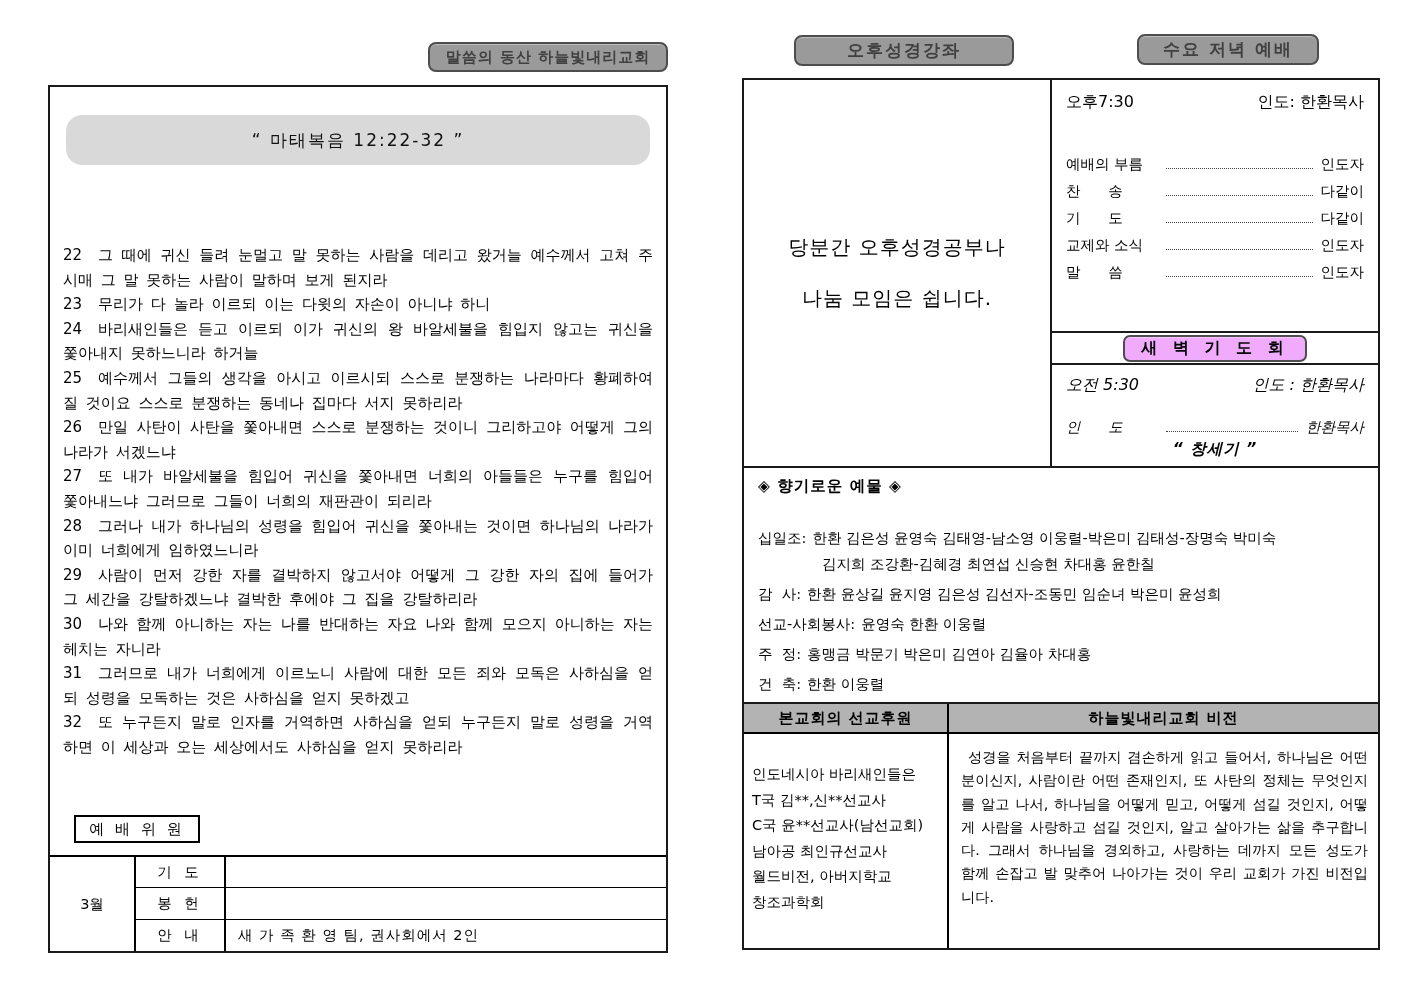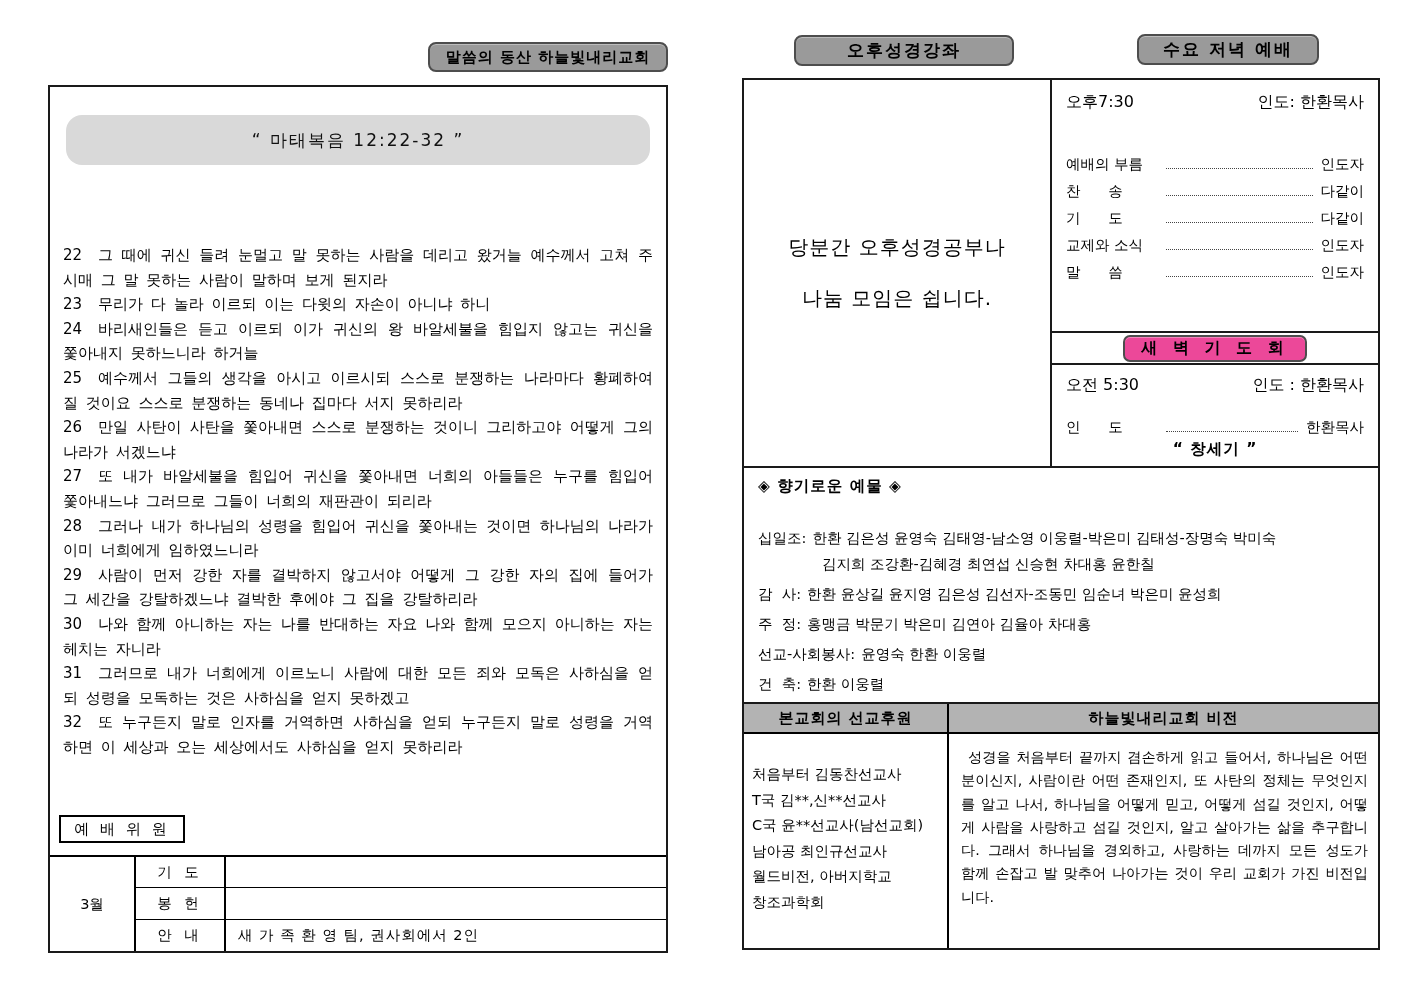--- a/index.html
+++ b/index.html
@@ -12,21 +12,21 @@
     position:relative; width:1403px; height:992px; background:#fff; overflow:hidden;
   }
 
   
   .gray-badge {
     position:absolute;
     background:#9a9a9a;
     border:2px solid #4d4d4d;
     border-radius:8px;
     display:flex; align-items:center; justify-content:center;
-    font-weight:bold; color:#000000;
+    font-weight:bold; color:#404040;
     box-shadow:inset 0 1px 0 rgba(255,255,255,.35);
   }
   #badge-church { left:428px; top:42px; width:240px; height:30px; font-size:15px; letter-spacing:1px; }
   #badge-bibleclass { left:794px; top:35px; width:220px; height:31px; font-size:17px; letter-spacing:2px; }
   #badge-wednesday { left:1109px; top:34px; width:182px; height:31px; font-size:17px; letter-spacing:2px;margin-left:28px; }
 
   
   #page-left {
     position:absolute; left:48px; top:85px; width:620px; height:868px;
     border:2px solid #1a1a1a; background:#fff;
@@ -38,21 +38,21 @@
     font-size:17px; letter-spacing:2px; color:#111;
   }
   #scripture {
     margin-top:78px; padding:0 13px;
     font-size:15px; line-height:24.6px;
     text-align:justify; word-spacing:3px;
   }
   .verse { margin:0; }
   .verse-num { margin-right:16px; }
   #committee-label {
-    position:absolute; left:9px; bottom:108px;
+    position:absolute; left:24px; bottom:108px;
     width:126px; height:28px;
     border:2px solid #000;
     display:flex; align-items:center; justify-content:center;
     font-size:15px; letter-spacing:3px; background:#fff;
   }
   #worship-table {
     position:absolute; left:0; right:0; bottom:0; height:96px;
     border-top:2px solid #000;
     display:grid;
     grid-template-columns:86px 90px 1fr;
@@ -87,25 +87,25 @@
   }
   .order-label { white-space:pre; width:96px; }
   .order-leader { flex:1; border-bottom:1.5px dotted #444; margin:0 8px 5px 4px; height:1px; }
   .order-who { white-space:pre; }
   .passage-line { text-align:center; font-weight:bold; font-size:15.5px; margin-top:16px; letter-spacing:1px; }
   #dawn-badge-row {
     border-top:2px solid #1a1a1a; border-bottom:2px solid #1a1a1a;
     height:34px; display:flex; align-items:center; justify-content:center;
   }
   #dawn-badge {
-    background:#ec4899; border:2px solid #4d4d4d; border-radius:7px;
+    background:#f0abfc; border:2px solid #4d4d4d; border-radius:7px;
     padding:1px 16px; font-weight:bold; font-size:16px; letter-spacing:5px;
     box-shadow:inset 0 1px 0 rgba(255,255,255,.35);
   }
-  #dawn-section { height:101px; padding:10px 14px 20px 14px; }
+  #dawn-section { height:101px; padding:10px 14px 20px 14px;font-style:italic; }
   #dawn-section .order-row { margin-top:14px; }
   #dawn-section .passage-line { margin-top:2px; }
 
   
   #offering-box {
     position:absolute; left:742px; top:468px; width:638px; height:236px;
     border:2px solid #1a1a1a; border-top:none; background:#fff;
     padding:8px 14px;
   }
   #offering-title { font-weight:bold; font-size:15.5px; letter-spacing:1px; margin-bottom:28px; }
@@ -235,36 +235,36 @@
     <div id="offering-title">◈ 향기로운 예물 ◈</div>
 
     <div class="offering-item">
       <span class="offering-label">십일조:</span><span>한환 김은성 윤영숙 김태영-남소영 이웅렬-박은미 김태성-장명숙 박미숙</span>
       <div class="offering-cont">김지희 조강환-김혜경 최연섭 신승현 차대홍 윤한칠</div>
     </div>
     <div class="offering-item">
       <span class="offering-label">감  사:</span><span>한환 윤상길 윤지영 김은성 김선자-조동민 임순녀 박은미 윤성희</span>
     </div>
     <div class="offering-item">
+      <span class="offering-label">선교-사회봉사:</span><span>윤영숙 한환 이웅렬</span>
+    </div>
+    <div class="offering-item">
       <span class="offering-label">주  정:</span><span>홍맹금 박문기 박은미 김연아 김율아 차대홍</span>
-    </div>
-    <div class="offering-item">
-      <span class="offering-label">선교-사회봉사:</span><span>윤영숙 한환 이웅렬</span>
     </div>
     <div class="offering-item">
       <span class="offering-label">건  축:</span><span>한환 이웅렬</span>
     </div>
   </div>
 
   <div id="bottom-table">
     <div class="bt-header bt-left-border">본교회의 선교후원</div>
     <div class="bt-header">하늘빛내리교회 비전</div>
 
     <div id="mission-cell" class="bt-left-border">
-      <div>처음부터 김동찬선교사</div>
+      <div>인도네시아 바리새인들은</div>
       <div>T국 김**,신**선교사</div>
       <div>C국 윤**선교사(남선교회)</div>
       <div>남아공 최인규선교사</div>
       <div>월드비전, 아버지학교</div>
       <div>창조과학회</div>
     </div>
 
     <div id="vision-cell">
       <p>성경을 처음부터 끝까지 겸손하게 읽고 들어서, 하나님은 어떤 분이신지, 사람이란 어떤 존재인지, 또 사탄의 정체는 무엇인지를 알고 나서, 하나님을 어떻게 믿고, 어떻게 섬길 것인지, 어떻게 사람을 사랑하고 섬길 것인지, 알고 살아가는 삶을 추구합니다. 그래서 하나님을 경외하고, 사랑하는 데까지 모든 성도가 함께 손잡고 발 맞추어 나아가는 것이 우리 교회가 가진 비전입니다.</p>
     </div>

